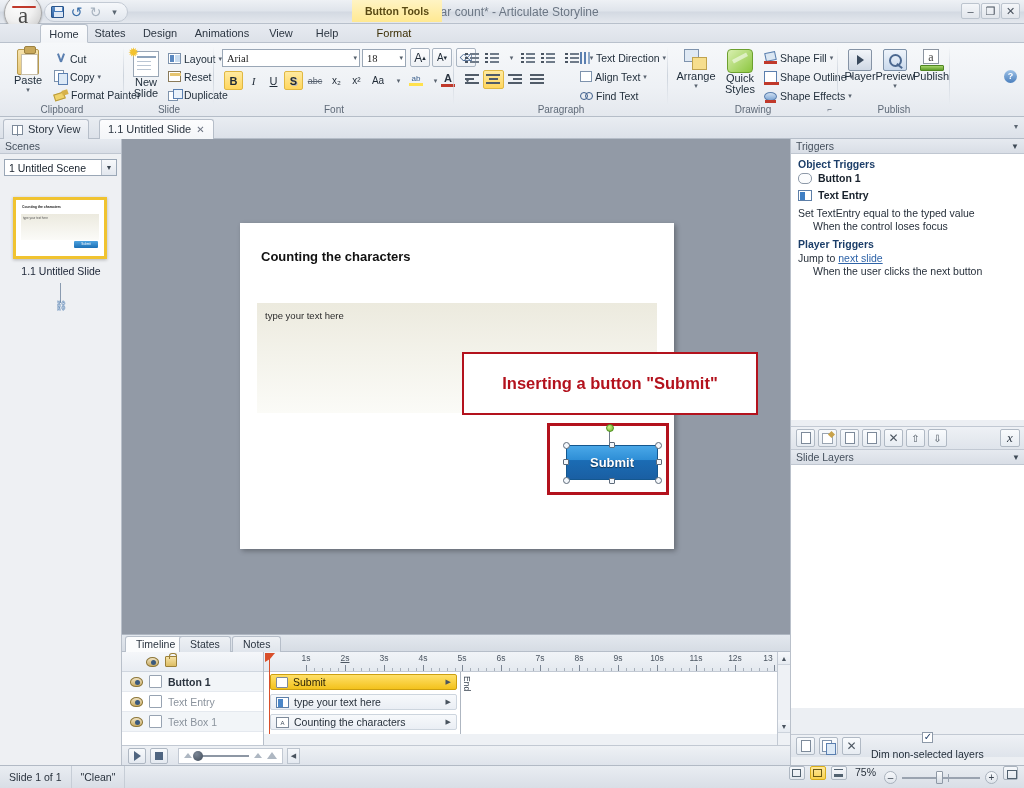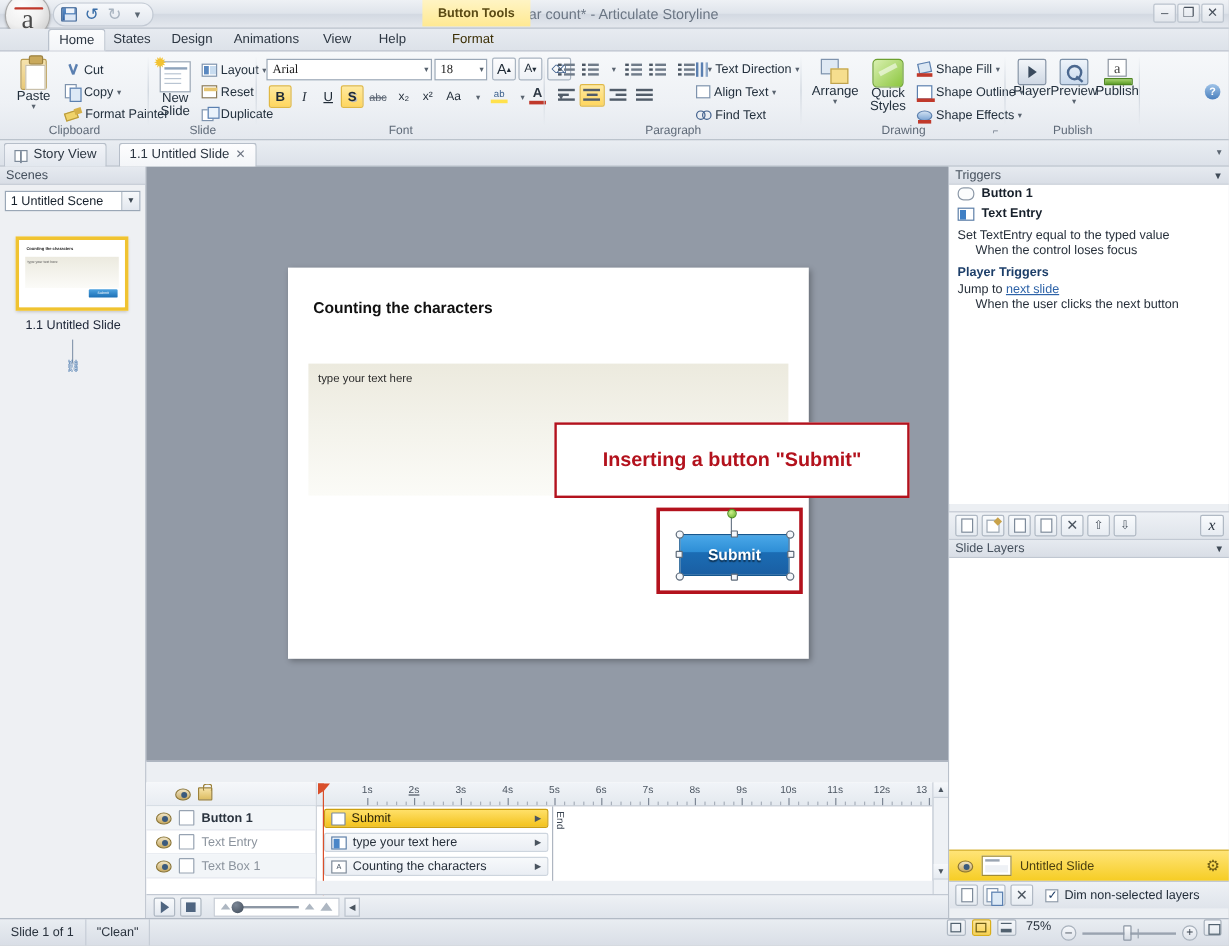--- a/index.html
+++ b/index.html
@@ -399,21 +399,21 @@
     background:linear-gradient(to bottom,#ffe477,#f6cd24); border-top:1px solid #d9ae1a;
     display:flex; align-items:center; gap:7px; padding:0 7px; }
   .layer-row .name { font-size:10.5px; color:#4a3f10; }
   .layer-thumb { width:25px;height:17px;background:#fff;border:1px solid #a08c36;position:relative; }
   .layer-thumb:after{content:"";position:absolute;left:2px;top:2px;width:12px;height:1.5px;background:#9aa5b2;}
   .layer-thumb:before{content:"";position:absolute;left:2px;top:7px;width:19px;height:6px;background:#eef1f5;}
   .gear { margin-left:auto; width:13px;height:13px;color:#6b5a13;font-size:13px;line-height:13px; }
   .layer-tools { position:absolute; left:0; top:595px; width:234px; height:23px;
     background:linear-gradient(to bottom,#eef1f5,#dfe4eb); border-top:1px solid #c2c9d3;
     display:flex; align-items:center; gap:4px; padding:0 5px; }
-  .dimchk { display:flex; align-items:center; gap:5px; margin-left:6px; font-size:10.5px; color:#1f2a36; }
+  .dimchk { display:flex; align-items:center; gap:5px; margin-left:6px; font-size:10.5px; color:#1f2a36;flex-direction:column; }
   .ckbox { width:11px;height:11px;background:#fff;border:1px solid #8d99a8;position:relative; }
   .ckbox:after{content:"✓";position:absolute;left:1px;top:-2px;font-size:10px;color:#1f3d66;}
 
   
   .statusbar {
     position:absolute; left:0; top:765px; width:1024px; height:23px;
     background:linear-gradient(to bottom,#e9edf2,#d9dee6); border-top:1px solid #b2bac5;
     display:flex; align-items:center;
   }
   .sb-cell { height:23px; line-height:23px; padding:0 9px; font-size:10.5px; color:#29323d;
@@ -770,20 +770,25 @@
       <div class="hnd" style="left:13px; top:51px;"></div>
       <div class="hnd" style="left:105px; top:51px;"></div>
       <div class="hnd sq" style="left:59px; top:16px;"></div>
       <div class="hnd sq" style="left:59px; top:52px;"></div>
       <div class="hnd sq" style="left:13px; top:33px;"></div>
       <div class="hnd sq" style="left:106px; top:33px;"></div>
     </div>
   </div>
 
   <div class="timeline">
+    <div class="tl-tabs">
+      <div class="tl-tab active" style="left:3px;">Timeline</div>
+      <div class="tl-tab" style="left:57px;">States</div>
+      <div class="tl-tab" style="left:110px;">Notes</div>
+    </div>
 
     <div class="tl-headcol">
       <div class="tl-toolrow">
         <span class="eye"></span>
         <span class="lock"></span>
       </div>
       <div class="tl-row alt">
         <span class="eye"></span>
         <span class="chk"></span>
         <span class="tl-name b">Button 1</span>
@@ -925,20 +930,21 @@
     </div>
   </div>
 
   <div class="rightpanel">
     <div class="rp-hdr">
       <span>Triggers</span>
       <span class="caret">▼</span>
     </div>
 
     <div class="trig-body">
+      <div class="trig-sec">Object Triggers</div>
       <div class="trig-obj">
         <span class="obj-sw"></span>
         <span>Button 1</span>
       </div>
       <div class="trig-obj" style="margin-top:3px;">
         <span class="obj-te"></span>
         <span>Text Entry</span>
       </div>
       <div class="trig-line" style="margin-top:4px;">Set TextEntry equal to the typed value</div>
       <div class="trig-line ind">When the control loses focus</div>
@@ -973,26 +979,20 @@
         </div>
       <div class="tb-btn x-right">x</div>
     </div>
 
     <div class="layers-hdr rp-hdr">
       <span>Slide Layers</span>
       <span class="caret">▼</span>
     </div>
     <div class="layers-body"></div>
 
-    <div class="layer-row">
-      <span class="eye"></span>
-      <span class="layer-thumb"></span>
-      <span class="name">Untitled Slide</span>
-      <span class="gear">⚙</span>
-    </div>
 
     <div class="layer-tools">
       <div class="tb-btn">
           <span class="doc-ic"></span>
         </div>
       <div class="tb-btn">
           <span class="ic-copy"></span>
         </div>
       <div class="tb-btn">
           <span class="cut-x">✕</span>

